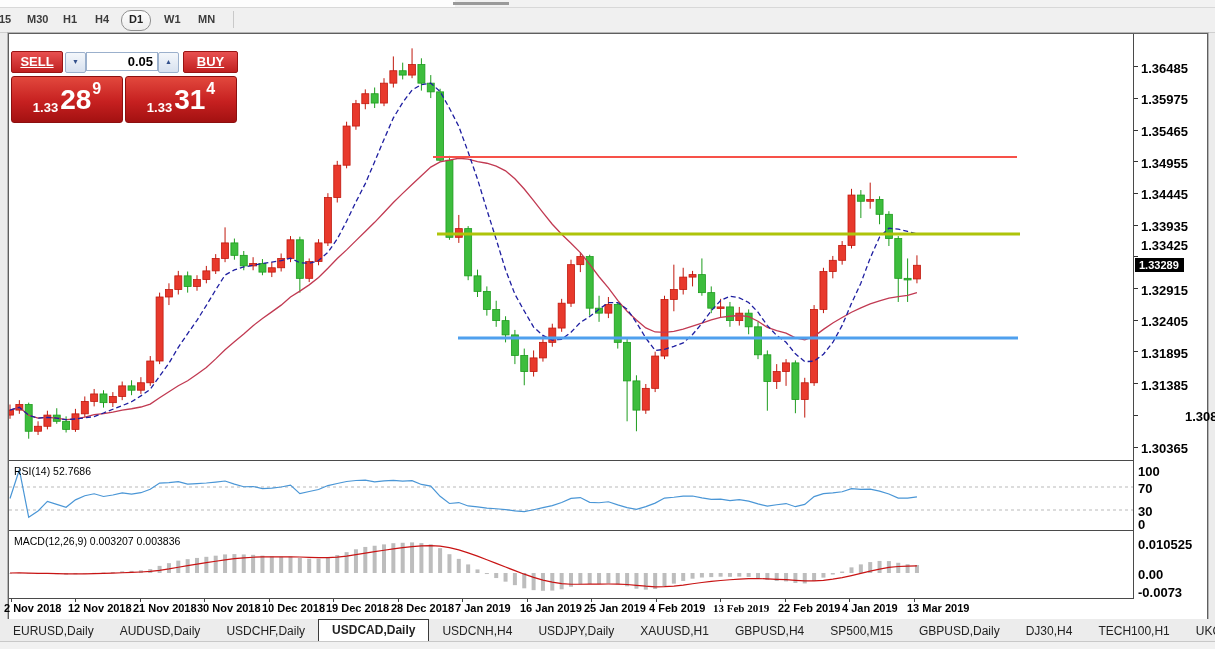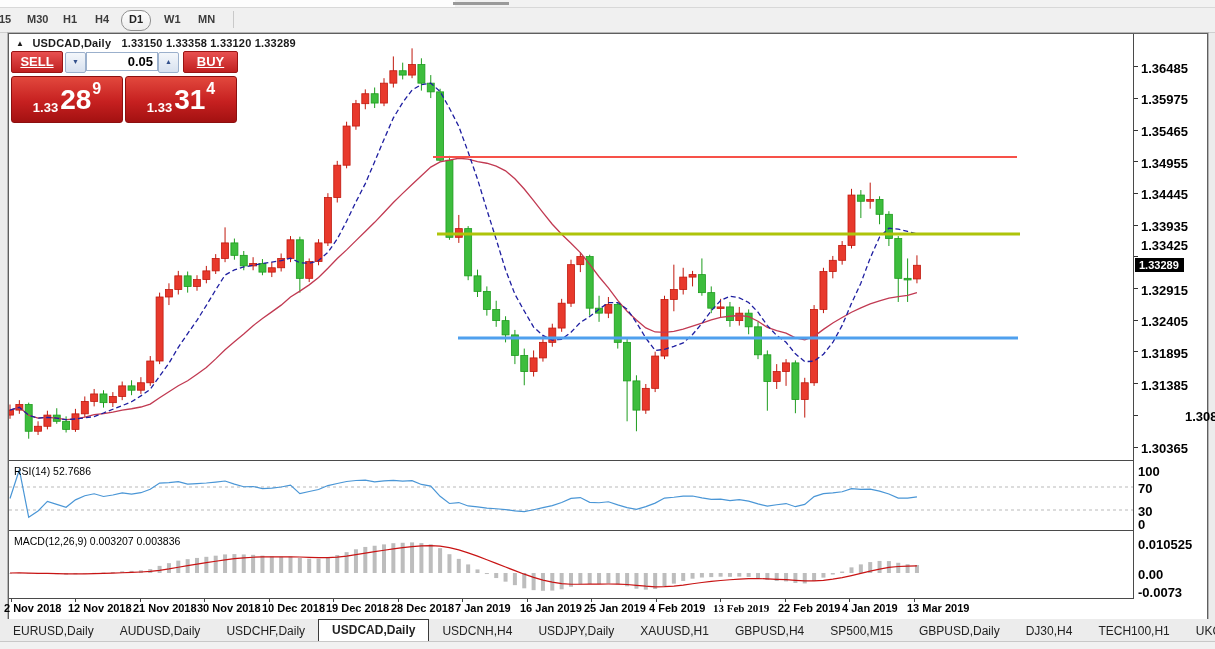--- a/index.html
+++ b/index.html
@@ -404,25 +404,20 @@
         </g>
         <polyline points="1.00,539.00 10.35,538.96 19.70,539.09 29.05,539.29 38.40,539.43 47.75,539.58 57.10,539.78 66.45,539.88 75.80,539.83 85.15,539.63 94.50,539.41 103.85,539.13 113.20,538.77 122.55,538.39 131.90,537.98 141.25,537.41 150.60,536.30 159.95,534.87 169.30,533.22 178.65,531.61 188.00,530.07 197.35,528.62 206.70,527.23 216.05,525.87 225.40,524.71 234.75,523.86 244.10,523.25 253.45,522.94 262.80,522.82 272.15,522.80 281.50,522.75 290.85,523.00 300.20,523.34 309.55,523.62 318.90,523.54 328.25,523.05 337.60,522.07 346.95,520.71 356.30,519.16 365.65,517.67 375.00,516.22 384.35,514.81 393.70,513.60 403.05,512.56 412.40,511.87 421.75,511.57 431.10,512.08 440.45,513.71 449.80,515.94 459.15,518.83 468.50,522.15 477.85,525.72 487.20,529.39 496.55,533.04 505.90,536.66 515.25,540.19 524.60,543.38 533.95,546.07 543.30,548.17 552.65,549.60 562.00,550.23 571.35,550.23 580.70,550.19 590.05,550.15 599.40,550.01 608.75,550.07 618.10,550.51 627.45,551.35 636.80,552.22 646.15,552.78 655.50,552.68 664.85,552.07 674.20,551.05 683.55,549.78 692.90,548.52 702.25,547.44 711.60,546.49 720.95,545.75 730.30,545.12 739.65,544.68 749.00,544.56 758.35,544.85 767.70,545.28 777.05,545.70 786.40,546.34 795.75,546.96 805.10,546.97 814.45,546.30 823.80,545.14 833.15,543.62 842.50,541.57 851.85,539.33 861.20,537.08 870.55,535.05 879.90,533.46 889.25,532.52 898.60,532.07 907.95,531.85" fill="none" stroke="#c81414" stroke-width="1.2"></polyline>
       </g>
     </svg>
 
   <div class="pane-border-h" style="top:460px"></div>
   <div class="pane-border-h" style="top:530px"></div>
   <div class="pane-border-h" style="top:598px"></div>
   <div id="axis-vline"></div>
 
-  <div id="symbol-title">
-    <span class="tri">▲</span>
-    <span>USDCAD,Daily</span>
-    <span class="ohlc">1.33150 1.33358 1.33120 1.33289</span>
-  </div>
 
   <div class="tp-btn" id="sell-btn">SELL</div>
   <div class="spin-btn" id="spin-down">▼</div>
   <input id="vol-input" value="0.05" style="">
   <div class="spin-btn" id="spin-up">▲</div>
   <div class="tp-btn" id="buy-btn">BUY</div>
 
   <div class="price-box" id="sell-box">
     <span class="pfx">1.33</span>
     <span class="big">28</span>

